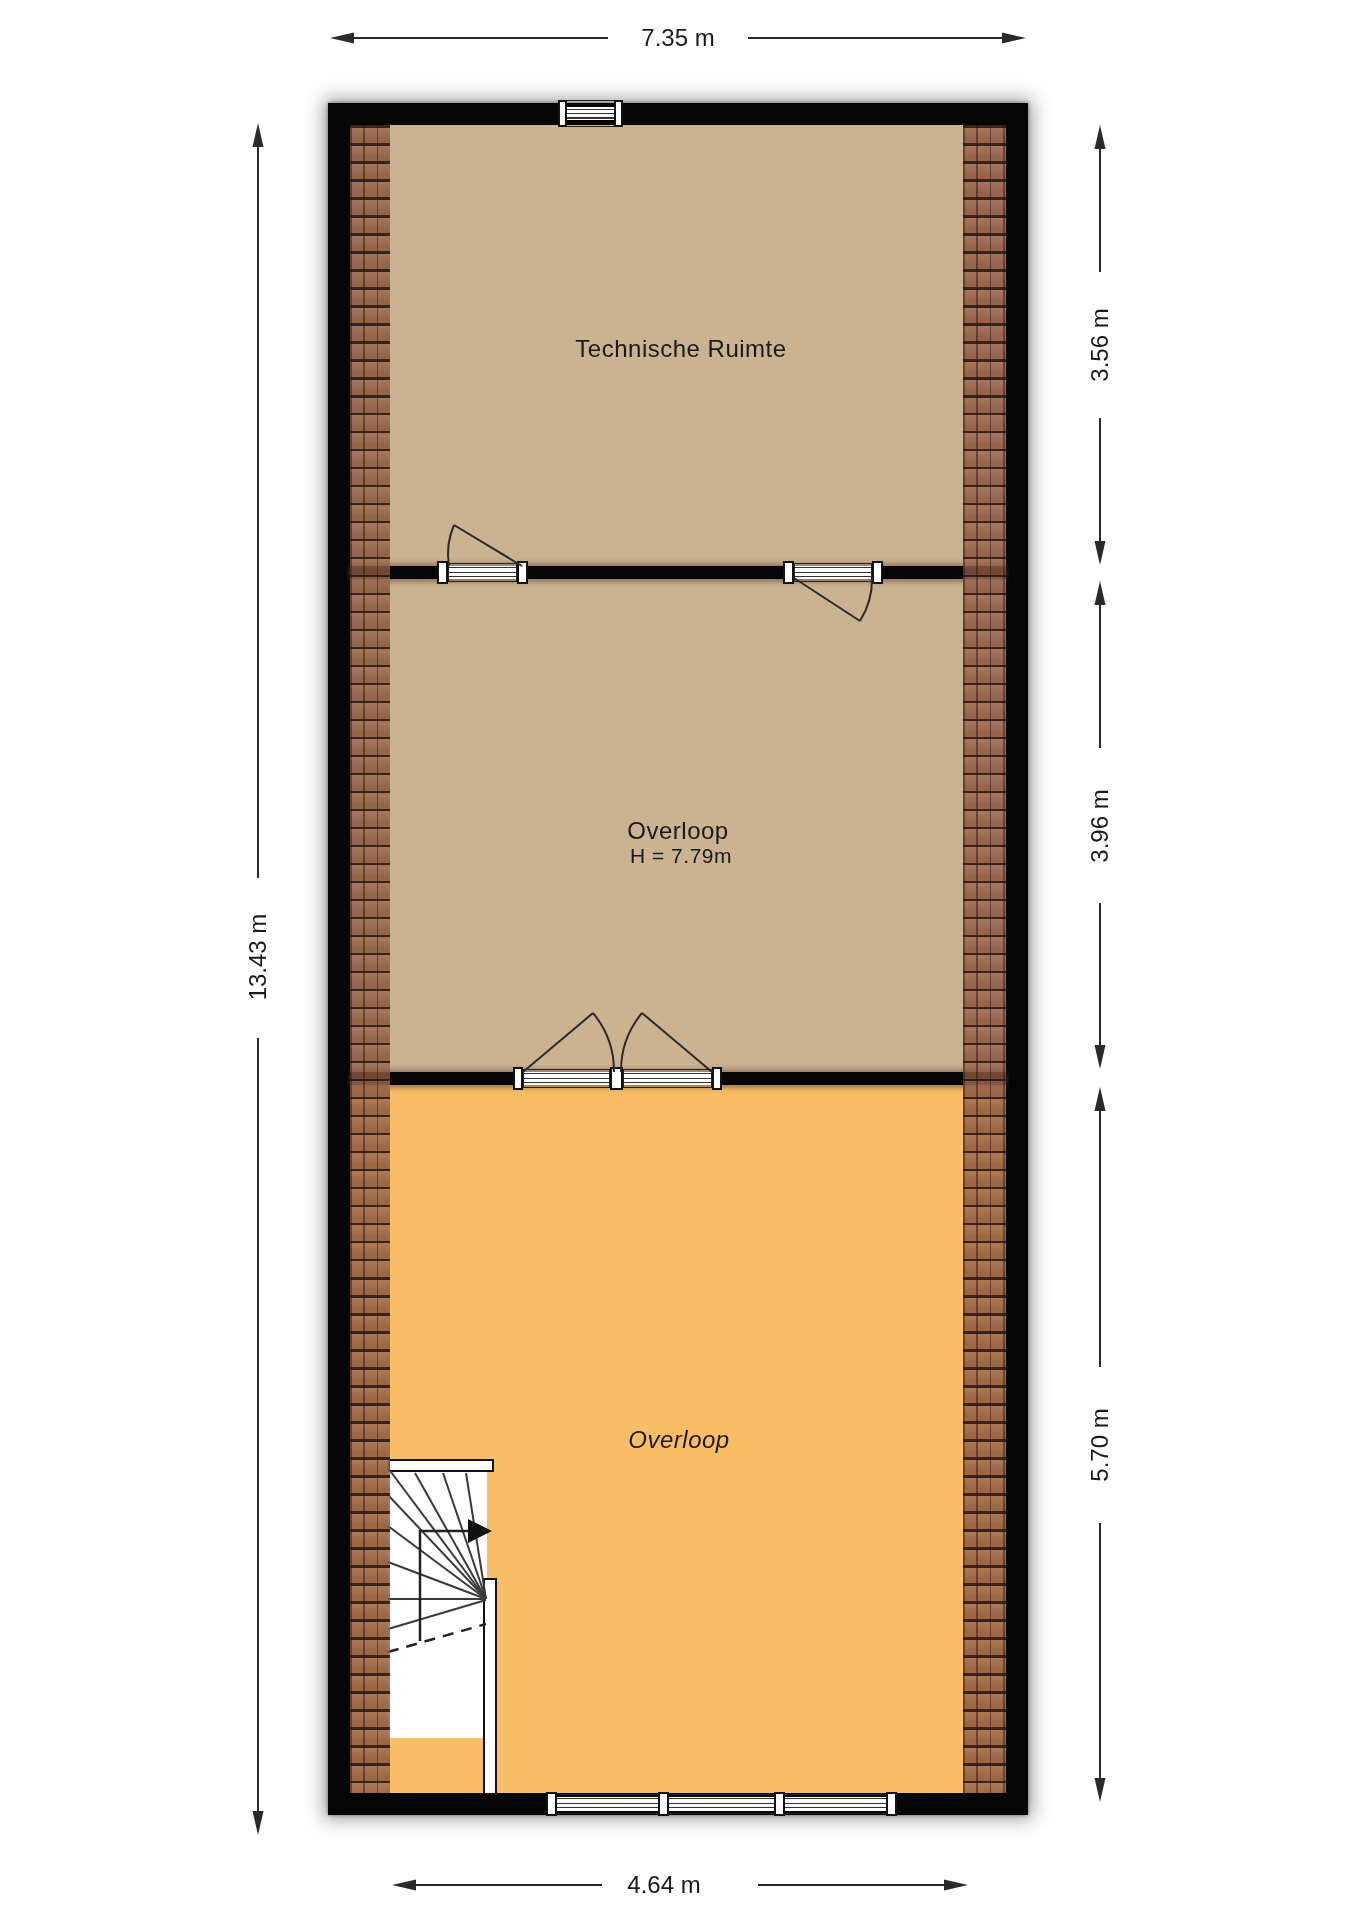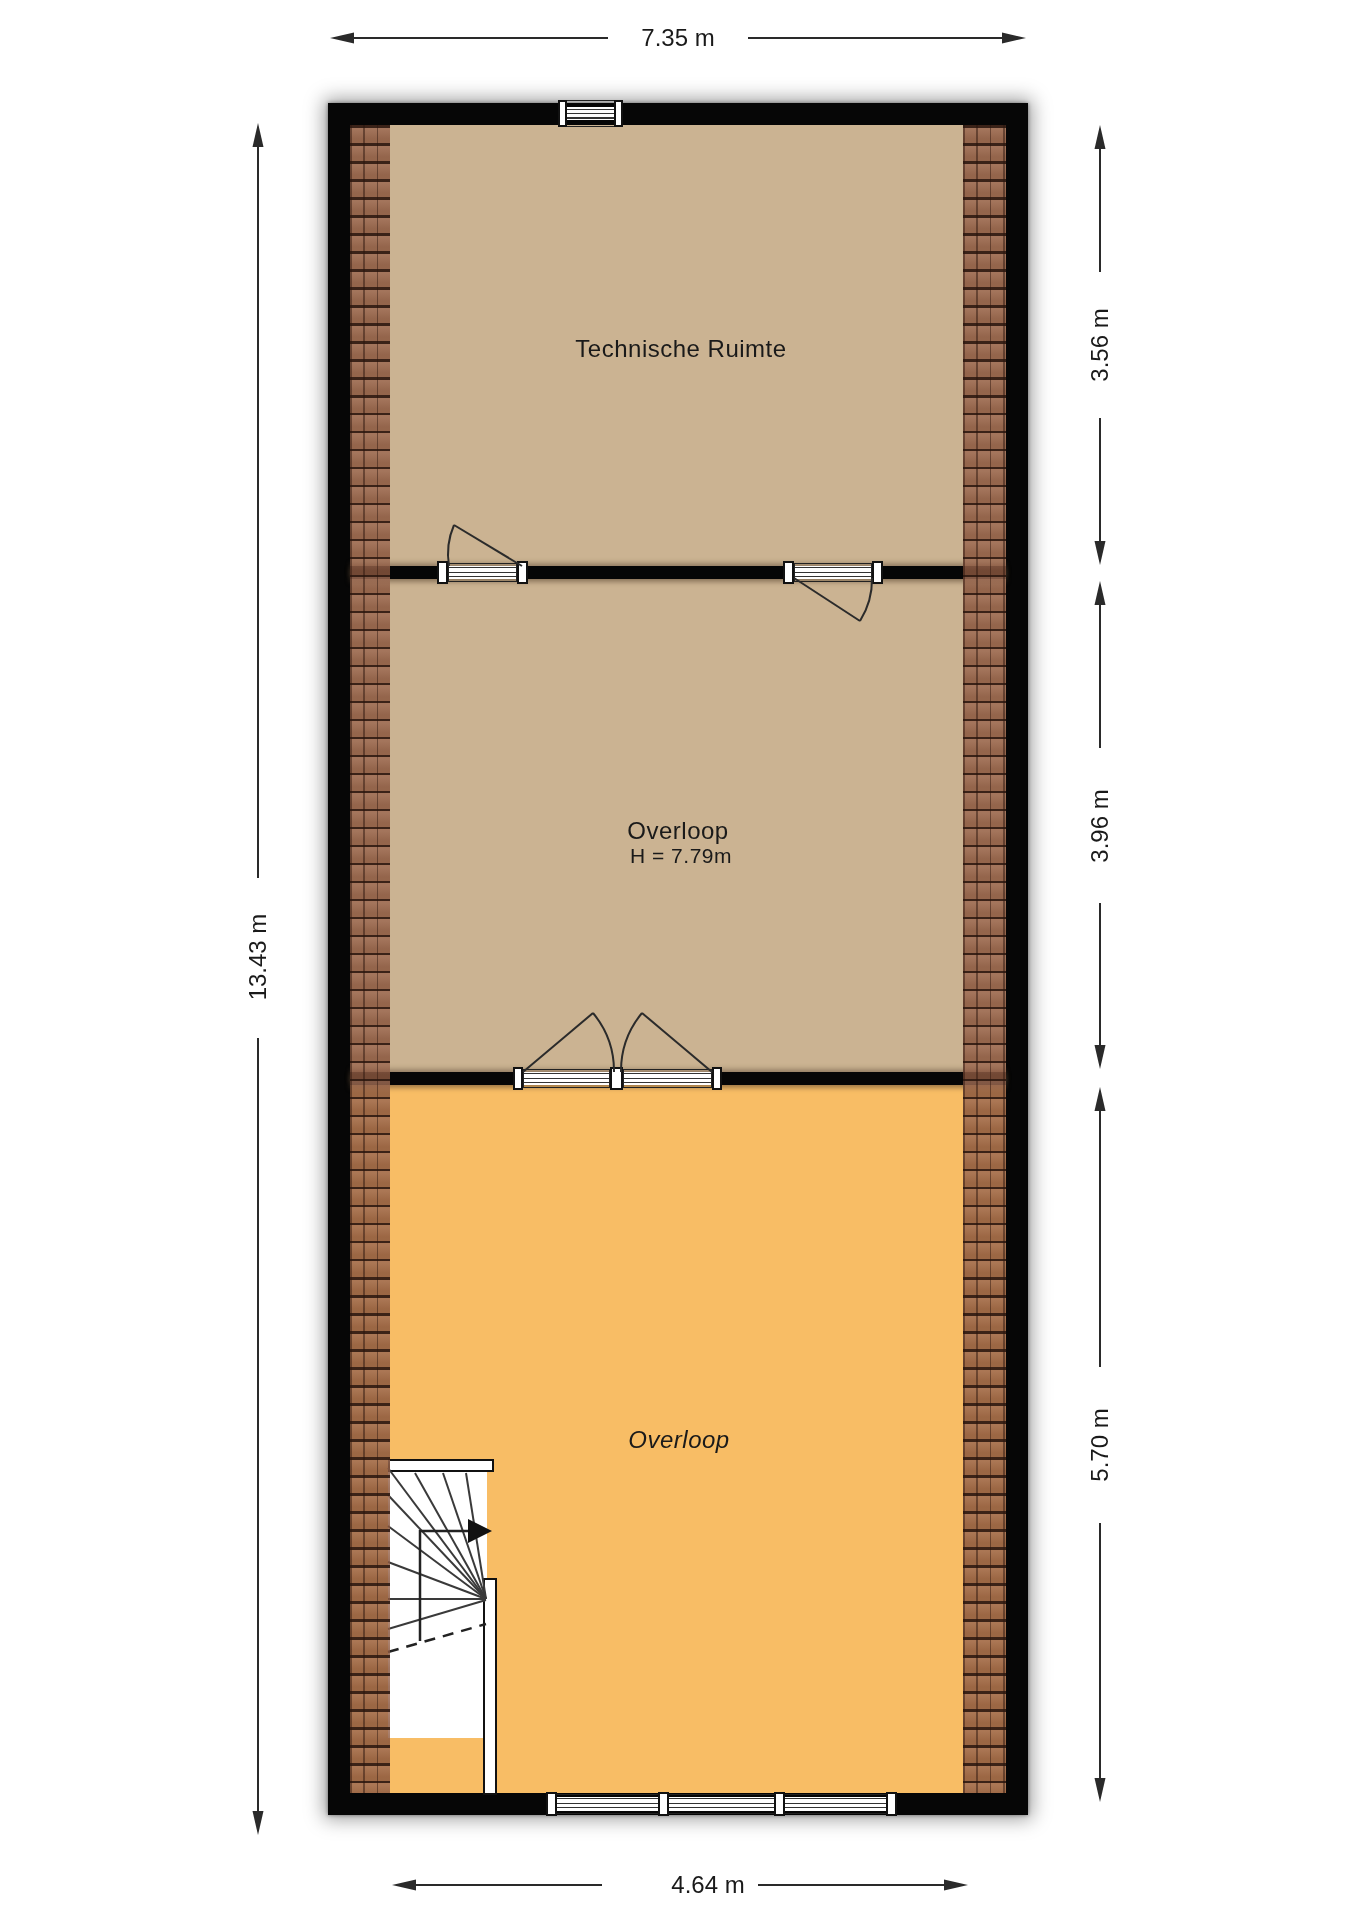--- a/index.html
+++ b/index.html
@@ -159,13 +159,13 @@
 <div class="abs lbl" style="left:681px;top:349px;">Technische Ruimte</div>
 <div class="abs lbl" style="left:678px;top:831px;">Overloop</div>
 <div class="abs lbl lbl-sub" style="left:681px;top:856px;">H = 7.79m</div>
 <div class="abs lbl" style="left:679px;top:1440px;font-style:italic;">Overloop</div>
 
 <div class="abs dim dim-h" style="left:678px;top:38px;">7.35 m</div>
 <div class="abs dim dim-v" style="left:258px;top:957px;">13.43 m</div>
 <div class="abs dim dim-v" style="left:1100px;top:345px;">3.56 m</div>
 <div class="abs dim dim-v" style="left:1100px;top:826px;">3.96 m</div>
 <div class="abs dim dim-v" style="left:1100px;top:1445px;">5.70 m</div>
-<div class="abs dim dim-h" style="left:708px;top:1885px;">4.64 m</div>
+<div class="abs dim dim-h" style="left:664px;top:1885px;">4.64 m</div>
 
 </body></html>

